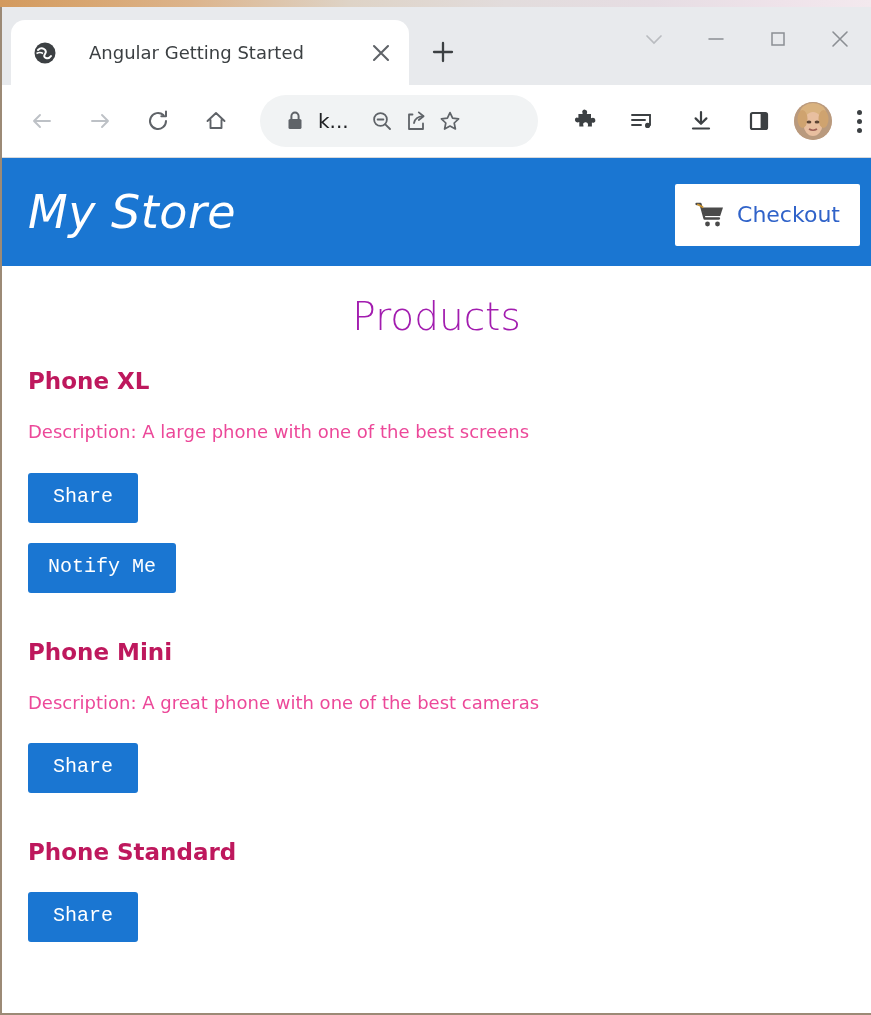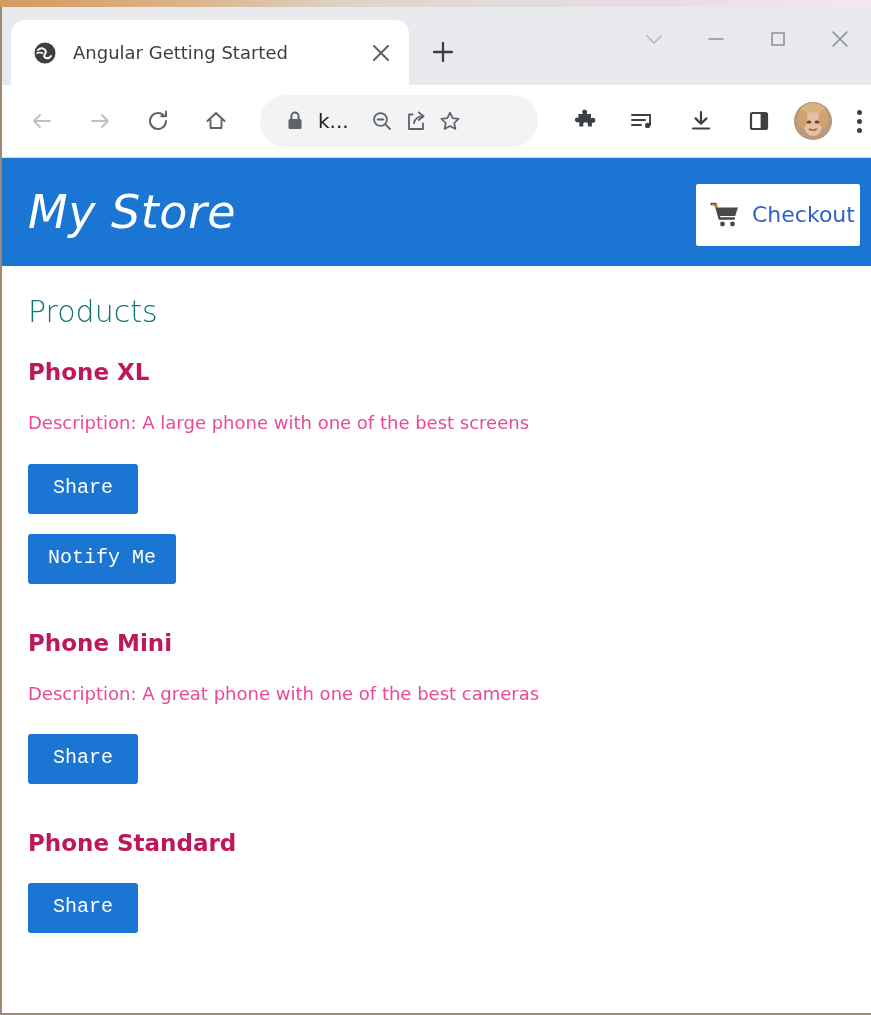--- a/index.html
+++ b/index.html
@@ -58,20 +58,21 @@
     position: relative;
     display: flex;
     align-items: center;
     height: 65px;
     width: 398px;
     margin-left: 9px;
     padding: 0 12px 0 22px;
     background: #ffffff;
     border-radius: 14px 14px 0 0;
     cursor: default;
+    gap: 16px;
   }
 
   .tab-favicon {
     width: 24px; height: 24px;
     flex: 0 0 24px;
     margin-right: 16px;
     display: block;
   }
 
   .tab-title {
@@ -218,50 +219,51 @@
     color: #ffffff;
     letter-spacing: 0.5px;
     line-height: 1;
     font-style: italic;
   }
   .checkout-btn {
     position: absolute;
     right: 11px;
     top: 26px;
     height: 62px;
-    width: 164px;
+    width: 185px;
     background: #ffffff;
     border: none;
     border-radius: 2px;
     display: flex;
     align-items: center;
-    justify-content: flex-start;
+    justify-content: center;
     gap: 10px;
     cursor: pointer;
     padding: 0 14px;
   }
   .cart-icon { width: 32px; height: 28px; flex: 0 0 32px; display:block; }
   .checkout-label {
     font-family: "DejaVu Sans", sans-serif;
     font-size: 22px;
     color: #3063c9;
     line-height: 1;
   }
 
   
   .content {
     padding: 26px 26px 0 26px;
   }
   .products-heading {
     font-family: "DejaVu Sans", sans-serif;
     font-weight: 300;
-    font-size: 30px;
-    color: #0f766e;
+    font-size: 39px;
+    color: #a21caf;
     margin: 5px 0 34px 0;
     line-height: 1;
+    text-align: center;
   }
   .product { margin-bottom: 0; }
   .product-name {
     font-family: "DejaVu Sans", sans-serif;
     font-weight: bold;
     font-size: 23px;
     color: #be185d;
     line-height: 1;
     margin-bottom: 28px;
     display: inline-block;

